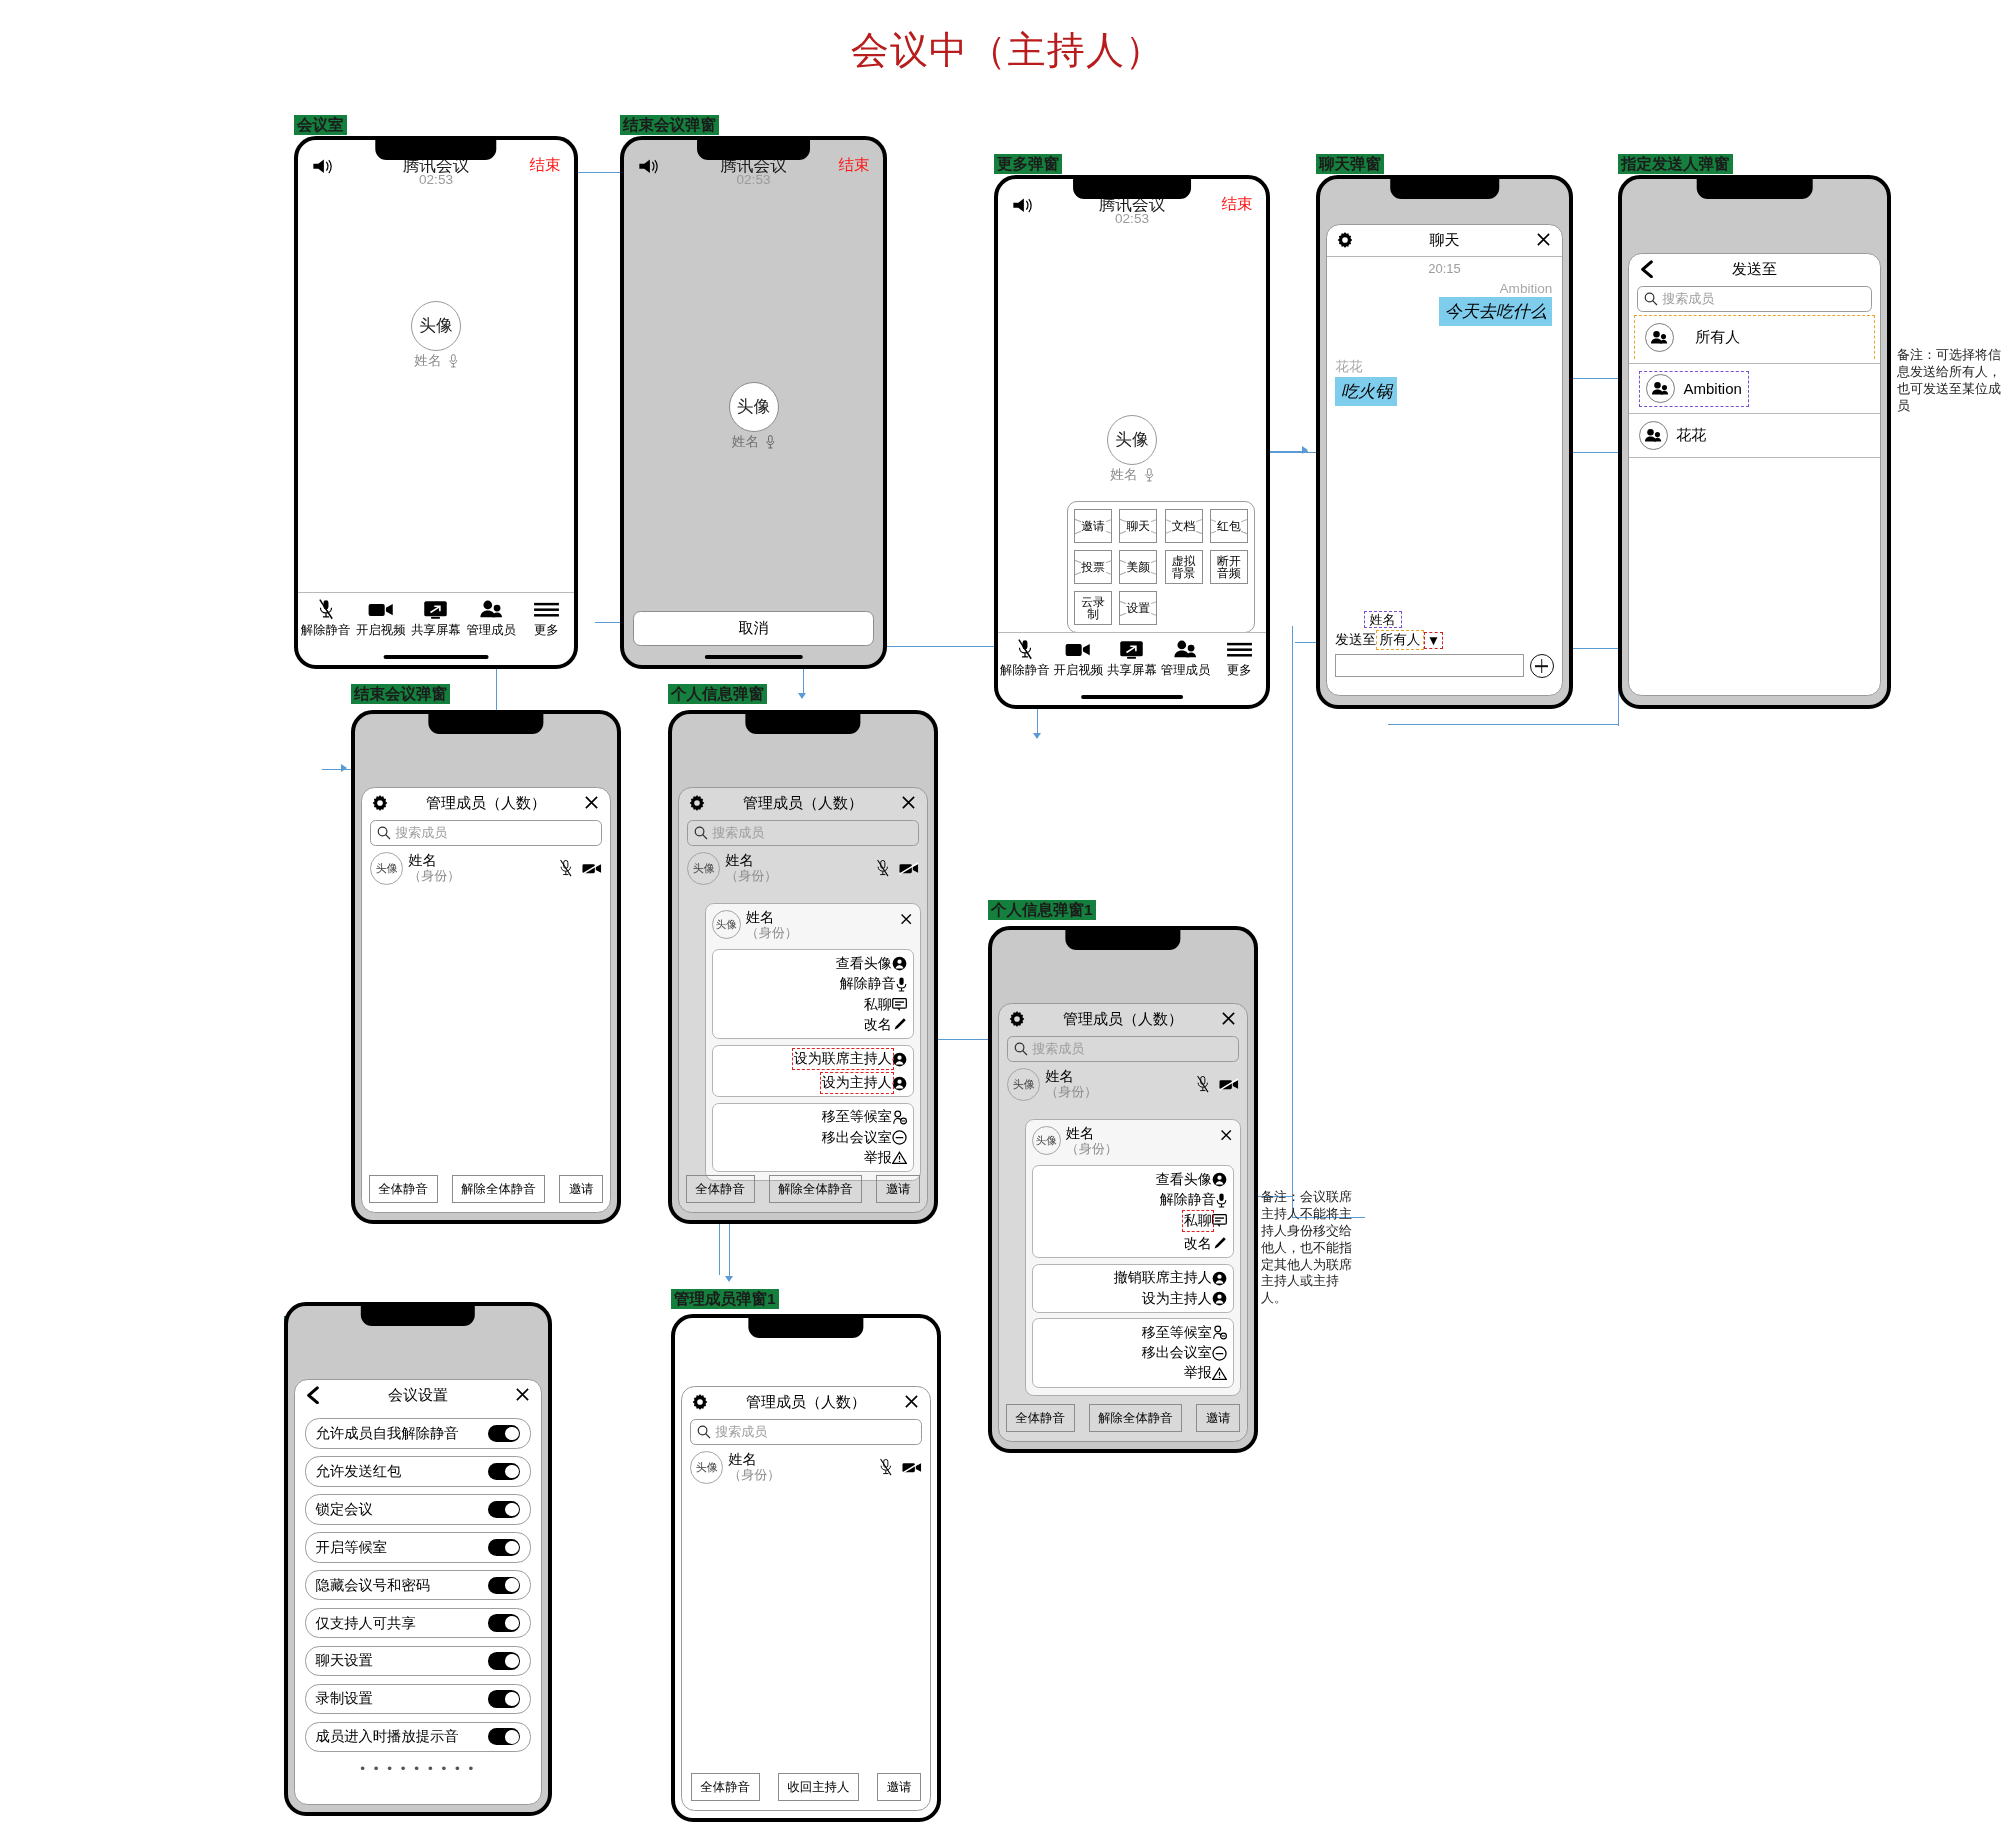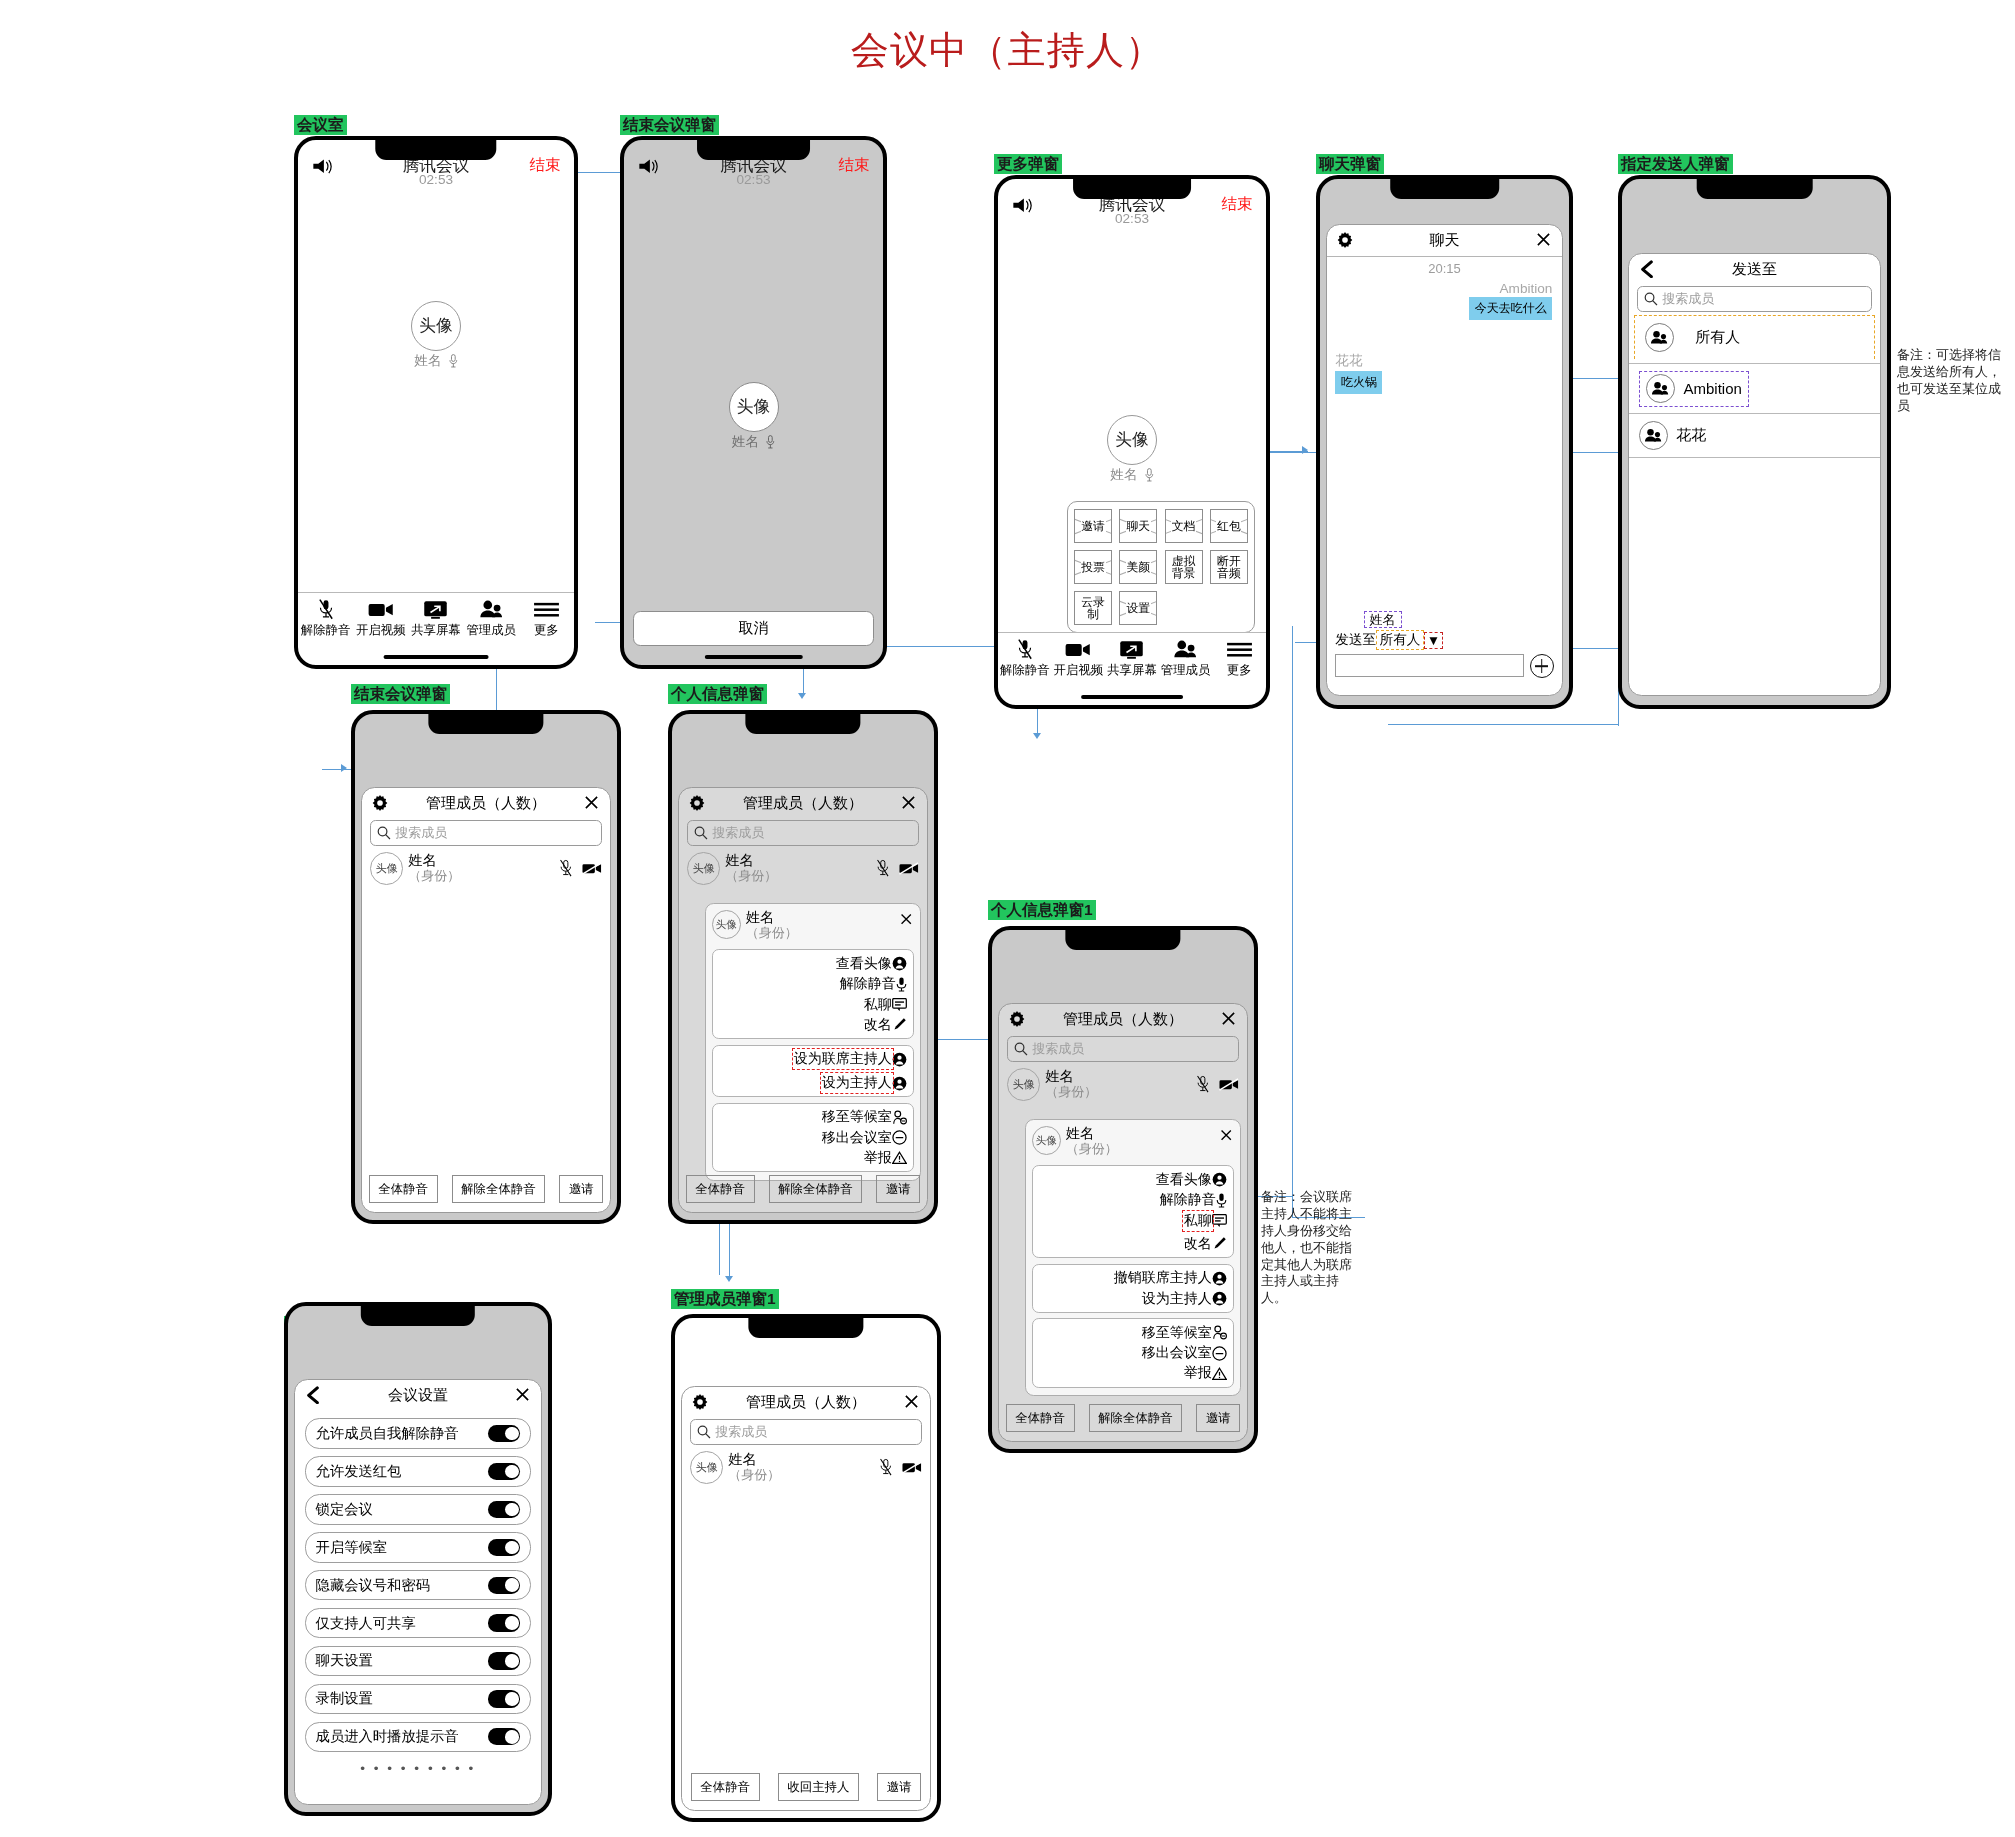--- a/index.html
+++ b/index.html
@@ -5,21 +5,21 @@
   html,body{margin:0;padding:0;background:#fff;}
   body{width:2015px;height:1837px;position:relative;
        font-family:"Liberation Sans","DejaVu Sans",sans-serif;color:#000;}
   .canvas{position:relative;width:2015px;height:1837px;overflow:hidden;}
 
   
   .page-title{position:absolute;left:0;top:25px;width:2015px;text-align:center;
     font-size:38px;font-weight:normal;color:#b91c1c;letter-spacing:1.2px;}
 
   
-  .chip{position:absolute;background:#22c55e;color:#1b1b1b;font-weight:bold;
+  .chip{position:absolute;background:#15803d;color:#1b1b1b;font-weight:bold;
     font-size:15.5px;padding:1.2px 3.1px;white-space:nowrap;line-height:1.15;}
 
   
   .phone{position:absolute;border:4.3px solid #000;border-radius:22px;
     background:#fff;box-sizing:border-box;overflow:hidden;}
   .phone.gray{background:#C9C9C9;}
   .notch{position:absolute;left:50%;transform:translateX(-50%);top:-1.2px;
     width:44%;height:21px;background:#000;border-radius:0 0 11px 11px;z-index:6;}
   .homebar{position:absolute;left:50%;transform:translateX(-50%);bottom:6.2px;
     width:38%;height:4.3px;background:#000;border-radius:2.5px;z-index:6;}
@@ -92,21 +92,21 @@
     padding:6.2px 6.2px 7.4px;}
   .pchead{display:flex;align-items:flex-start;position:relative;padding-bottom:3.7px;}
   .pcgroup{border:0.7px solid #b3b3b3;border-radius:6.8px;background:#fff;margin-top:5.6px;
     padding:3.1px 6.2px;}
   .pcitem{display:flex;align-items:center;justify-content:flex-end;font-size:14px;
     padding:1.2px 0;position:relative;}
   .pcitem .lbl{position:relative;z-index:2;}
   .dashred{outline:1.2px dashed #E32121;outline-offset:1.2px;}
   .chattime{text-align:center;font-size:13px;color:#9d9d9d;margin-top:3.7px;}
   .chatname{font-size:13.6px;color:#a8a8a8;margin:5px 8.7px 1.2px;}
-  .bub{display:inline-block;background:#7FCDED;font-size:12px;padding:3.1px 5.6px;}
+  .bub{display:inline-block;background:#7FCDED;font-size:17px;padding:3.1px 5.6px;font-style:italic;}
   .right{text-align:right;}
   .chatfoot{position:absolute;left:0;right:0;bottom:17.4px;}
   .sendto{font-size:13.6px;margin-left:8.7px;display:flex;align-items:center;gap:0;}
   .dashp{border:1.2px dashed #7B4FD0;padding:0 5px;}
   .dasho{border:1.2px dashed #E8A626;padding:0 2.5px;gap:13px;}
   .dashr{border:1.2px dashed #C62222;padding:0 1.9px;}
   .inputrow{display:flex;align-items:center;margin:3.7px 8.7px 0;gap:6.2px;}
   .inputbox{flex:1;height:21px;border:0.7px solid #9a9a9a;background:#fff;}
   .plusc{width:22px;height:22px;border:1.4px solid #111;border-radius:50%;position:relative;flex:none;}
   .plusc:before,.plusc:after{content:"";position:absolute;background:#111;}

